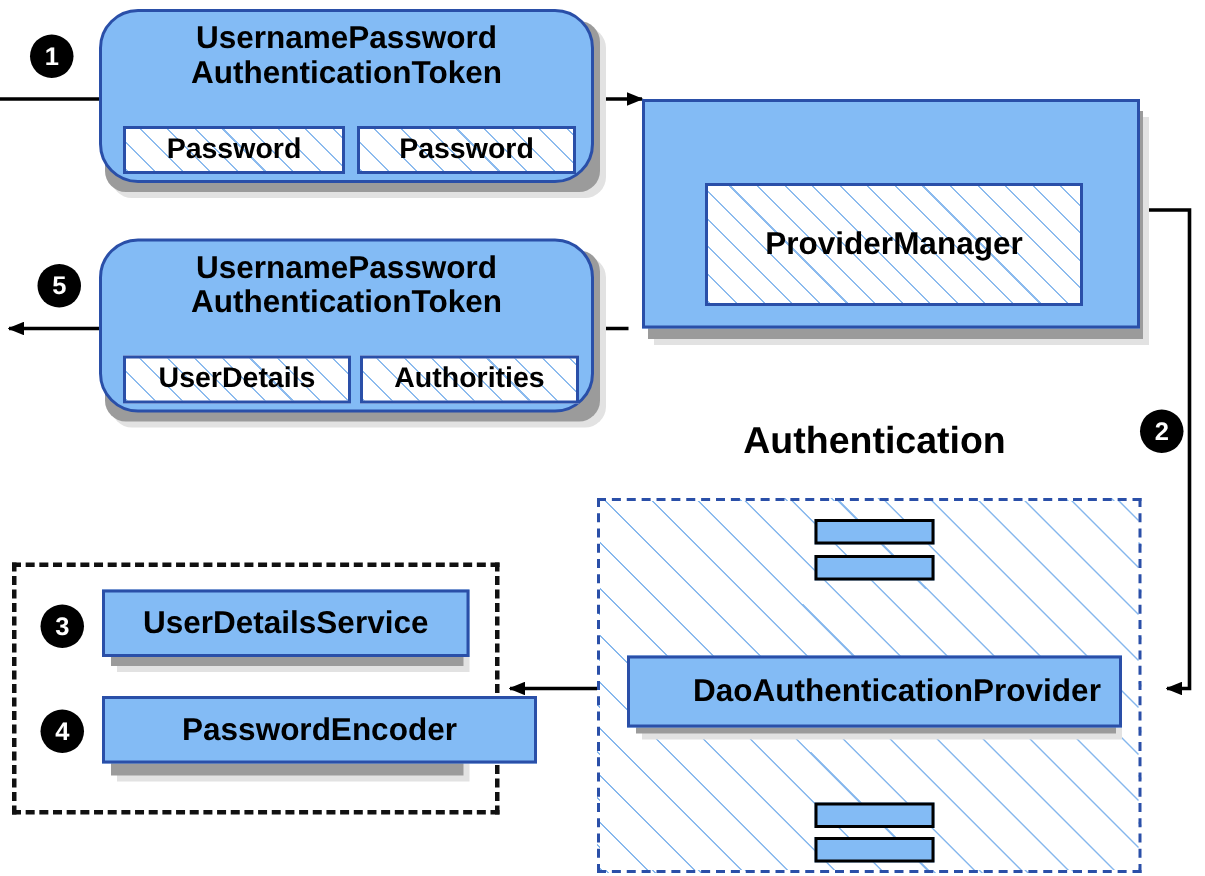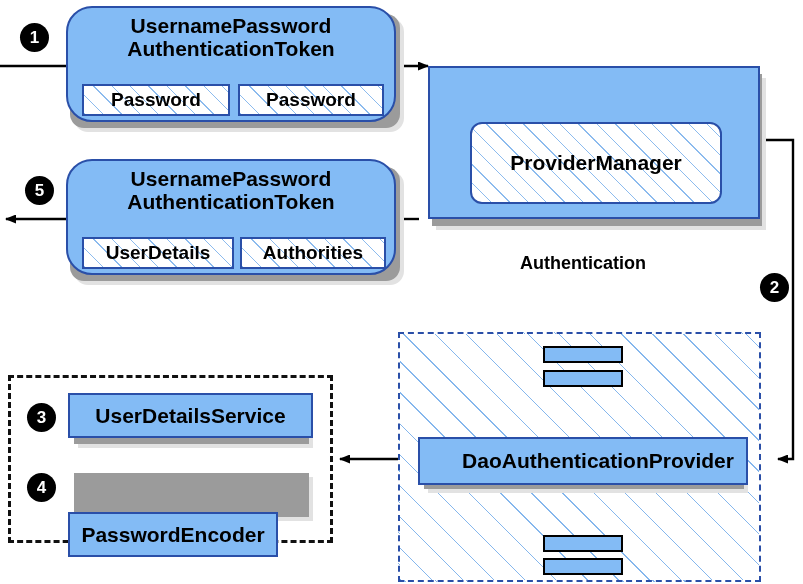--- a/index.html
+++ b/index.html
@@ -95,21 +95,21 @@
     </div>
   </div>
 
   <div class="abs badge" style="left:21px;top:24px;width:27px;height:27px;">1</div>
 
   <div class="abs sh-light" style="left:436px;top:78px;width:330px;height:152px;"></div>
   <div class="abs sh-dark" style="left:432px;top:74px;width:330px;height:152px;"></div>
 
   <div class="abs bluebox" style="left:428px;top:66px;width:332px;height:153px;">
 
-    <div class="abs hatchbox" style="left:40px;top:54px;width:252px;height:82px;border-radius:12px;">
+    <div class="abs hatchbox" style="left:40px;top:54px;width:252px;height:82px;">
       <div class="boxlabel" style="top:28px;font-size:21px;">ProviderManager</div>
     </div>
   </div>
 
   <div class="abs sh-light" style="left:74px;top:171px;width:330px;height:114px;border-radius:14px;"></div>
   <div class="abs sh-dark" style="left:70px;top:167px;width:330px;height:114px;border-radius:14px;"></div>
 
   <div class="abs bluebox bluebox-round" style="left:66px;top:159px;width:330px;height:116px;">
     <div class="boxlabel" style="top:7px;font-size:21px;">UsernamePassword</div>
     <div class="boxlabel" style="top:30px;font-size:21px;">AuthenticationToken</div>
@@ -117,21 +117,21 @@
     <div class="abs hatchbox" style="left:172px;top:76px;width:146px;height:32px;">
       <div class="boxlabel" style="top:4px;font-size:19px;">Authorities</div>
     </div>
     <div class="abs hatchbox" style="left:14px;top:76px;width:152px;height:32px;">
       <div class="boxlabel" style="top:4px;font-size:19px;">UserDetails</div>
     </div>
   </div>
 
   <div class="abs badge" style="left:26px;top:177px;width:27px;height:27px;">5</div>
 
-  <div class="caption" style="left:470px;top:254px;width:226px;font-size:18px;">
+  <div class="caption" style="left:470px;top:281px;width:226px;font-size:25px;">
     <div>Authentication</div>
   </div>
 
   <div class="abs badge" style="left:761px;top:274px;width:27px;height:27px;">2</div>
 
   <div class="abs dashed-blue" style="left:398px;top:332px;width:363px;height:250px;"></div>
 
   <div class="abs bluebox blk-border" style="left:543px;top:346px;width:80px;height:17px;"></div>
   <div class="abs bluebox blk-border" style="left:543px;top:370px;width:80px;height:17px;"></div>
 
@@ -149,18 +149,18 @@
 
   <div class="abs sh-light" style="left:78px;top:404px;width:235px;height:44px;"></div>
   <div class="abs sh-dark" style="left:74px;top:400px;width:235px;height:44px;"></div>
   <div class="abs bluebox" style="left:68px;top:393px;width:245px;height:45px;">
     <div class="boxlabel" style="top:10px;font-size:21px;">UserDetailsService</div>
   </div>
   <div class="abs badge" style="left:28px;top:404px;width:27px;height:27px;">3</div>
 
   <div class="abs sh-light" style="left:78px;top:477px;width:235px;height:44px;"></div>
   <div class="abs sh-dark" style="left:74px;top:473px;width:235px;height:44px;"></div>
-  <div class="abs bluebox" style="left:68px;top:464px;width:210px;height:45px;margin-top:48px;">
+  <div class="abs bluebox" style="left:68px;top:464px;width:290px;height:45px;">
     <div class="boxlabel" style="top:10px;font-size:21px;">PasswordEncoder</div>
   </div>
   <div class="abs badge" style="left:28px;top:474px;width:27px;height:27px;">4</div>
 
 </div>
 
 </body></html>

